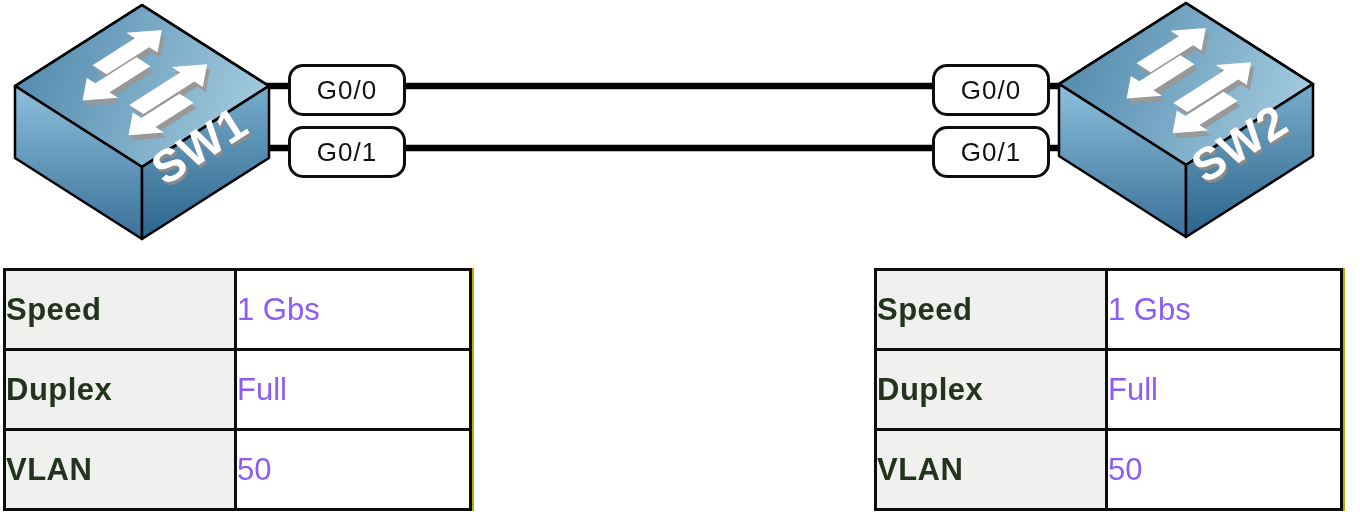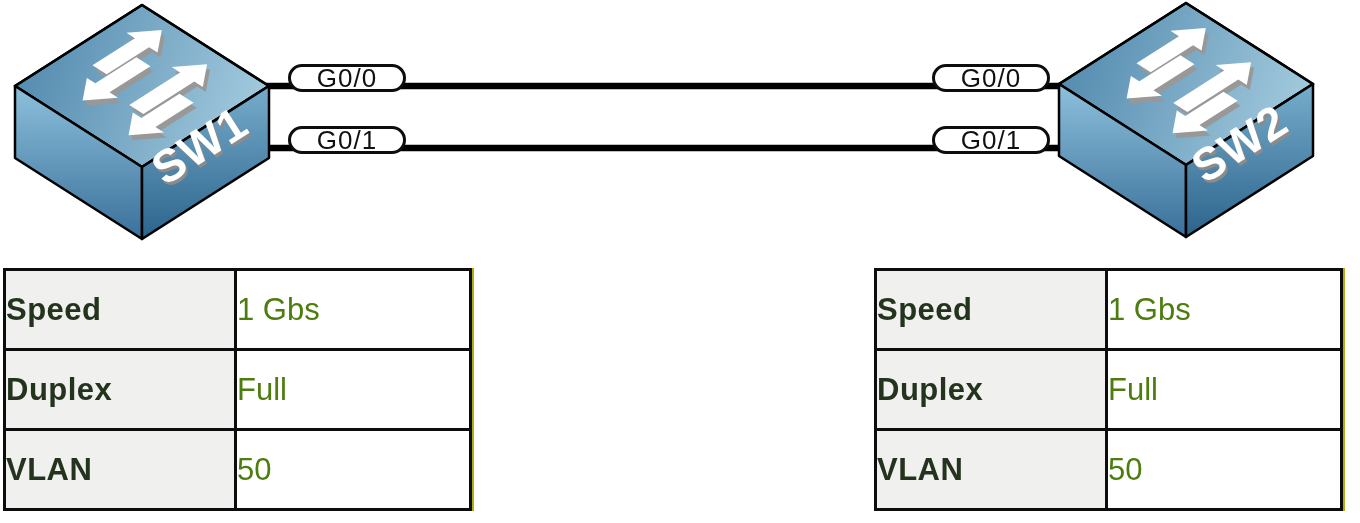--- a/index.html
+++ b/index.html
@@ -8,21 +8,21 @@
     width:1360px;height:523px;
     background:#ffffff;
     overflow:hidden;
     font-family:"Liberation Sans", sans-serif;
   }
   .diagram-svg{position:absolute;left:0;top:0;}
 
   
   .port-label{
     position:absolute;
-    width:118px;height:28px;
+    width:118px;height:52px;
     background:#ffffff;
     border:3px solid #0d0d0d;
     border-radius:15px;
     box-sizing:border-box;
     display:flex;align-items:center;justify-content:center;
     font-size:26px;letter-spacing:1px;color:#111111;
     z-index:3;
   }
 
   
@@ -47,21 +47,21 @@
     width:228px;
     background:#f0f0ee;
     color:#24331e;
     font-size:31px;
     font-weight:bold;
     letter-spacing:0.5px;
   }
   table.spec-table td{
     width:232px;
     background:#ffffff;
-    color:#4d7c0f;
+    color:#8b5cf6;
     font-size:31px;
     font-weight:400;
   }
   .sw-text{
     font-family:"Liberation Sans",sans-serif;
     font-weight:bold;
     font-size:46px;
     letter-spacing:1px;
   }
 </style>

